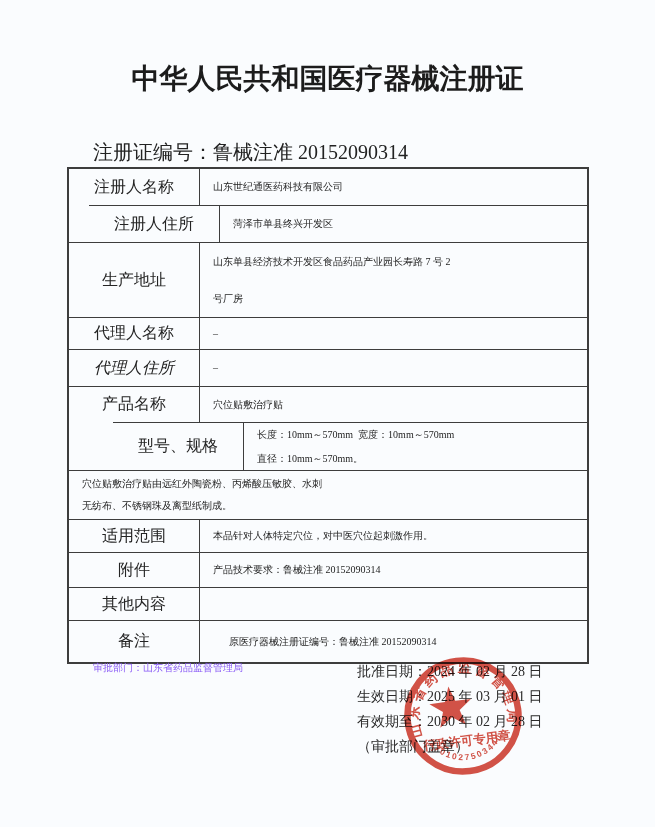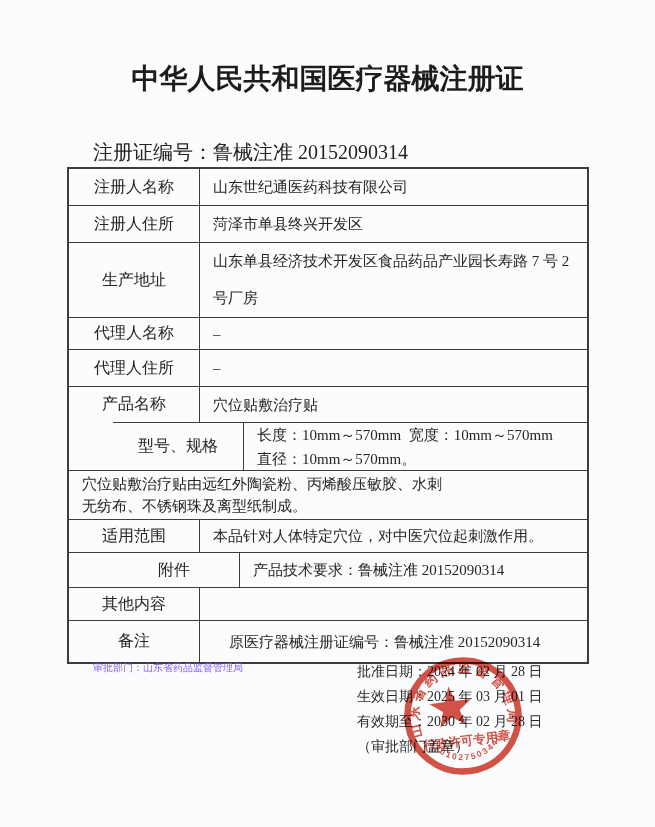--- a/index.html
+++ b/index.html
@@ -32,27 +32,27 @@
   .cell { font-size:16px; color:#242424; }
   .cell.label {
     width:131px; flex:0 0 131px;
     border-right:1.5px solid #3d3d3d;
     display:flex; align-items:center; justify-content:center;
     text-align:center;
   }
   .cell.value {
     flex:1; display:flex; align-items:center;
     padding:2px 8px 2px 13px;
-    font-size:15px; line-height:22px;
+    font-size:10px; line-height:22px;
     white-space:pre-wrap;
   }
-  .r0 { height:36px; } .r1 { height:37px; } .r2 { height:75px; }
-  .r3 { height:32px; } .r4 { height:37px; } .r5 { height:36px; }
+  .r0 { height:36px; } .r1 { height:37px;margin-left:20px; } .r2 { height:75px; }
+  .r3 { height:32px; } .r4 { height:37px;font-style:italic; } .r5 { height:36px; }
   .r6 { height:48px;margin-left:44px; } .r7 { height:49px; } .r8 { height:33px; }
-  .r9 { height:35px;padding-left:40px; } .r10 { height:33px; } .r11 { height:42px; }
+  .r9 { height:35px; } .r10 { height:33px; } .r11 { height:42px; }
   .r2 .cell.value { line-height:37px; }
   .r6 .cell.value { line-height:24px; }
   .r7 .cell.value { line-height:22px; }
   .r11 .cell.value { padding-left:29px;font-family:Liberation Serif, serif; }
   .footer-left {
     position:absolute; left:93px; top:661px;
     font-size:10px; color:#8b5cf6;
   }
   .footer-right {
     position:absolute; left:357px; top:659px;

